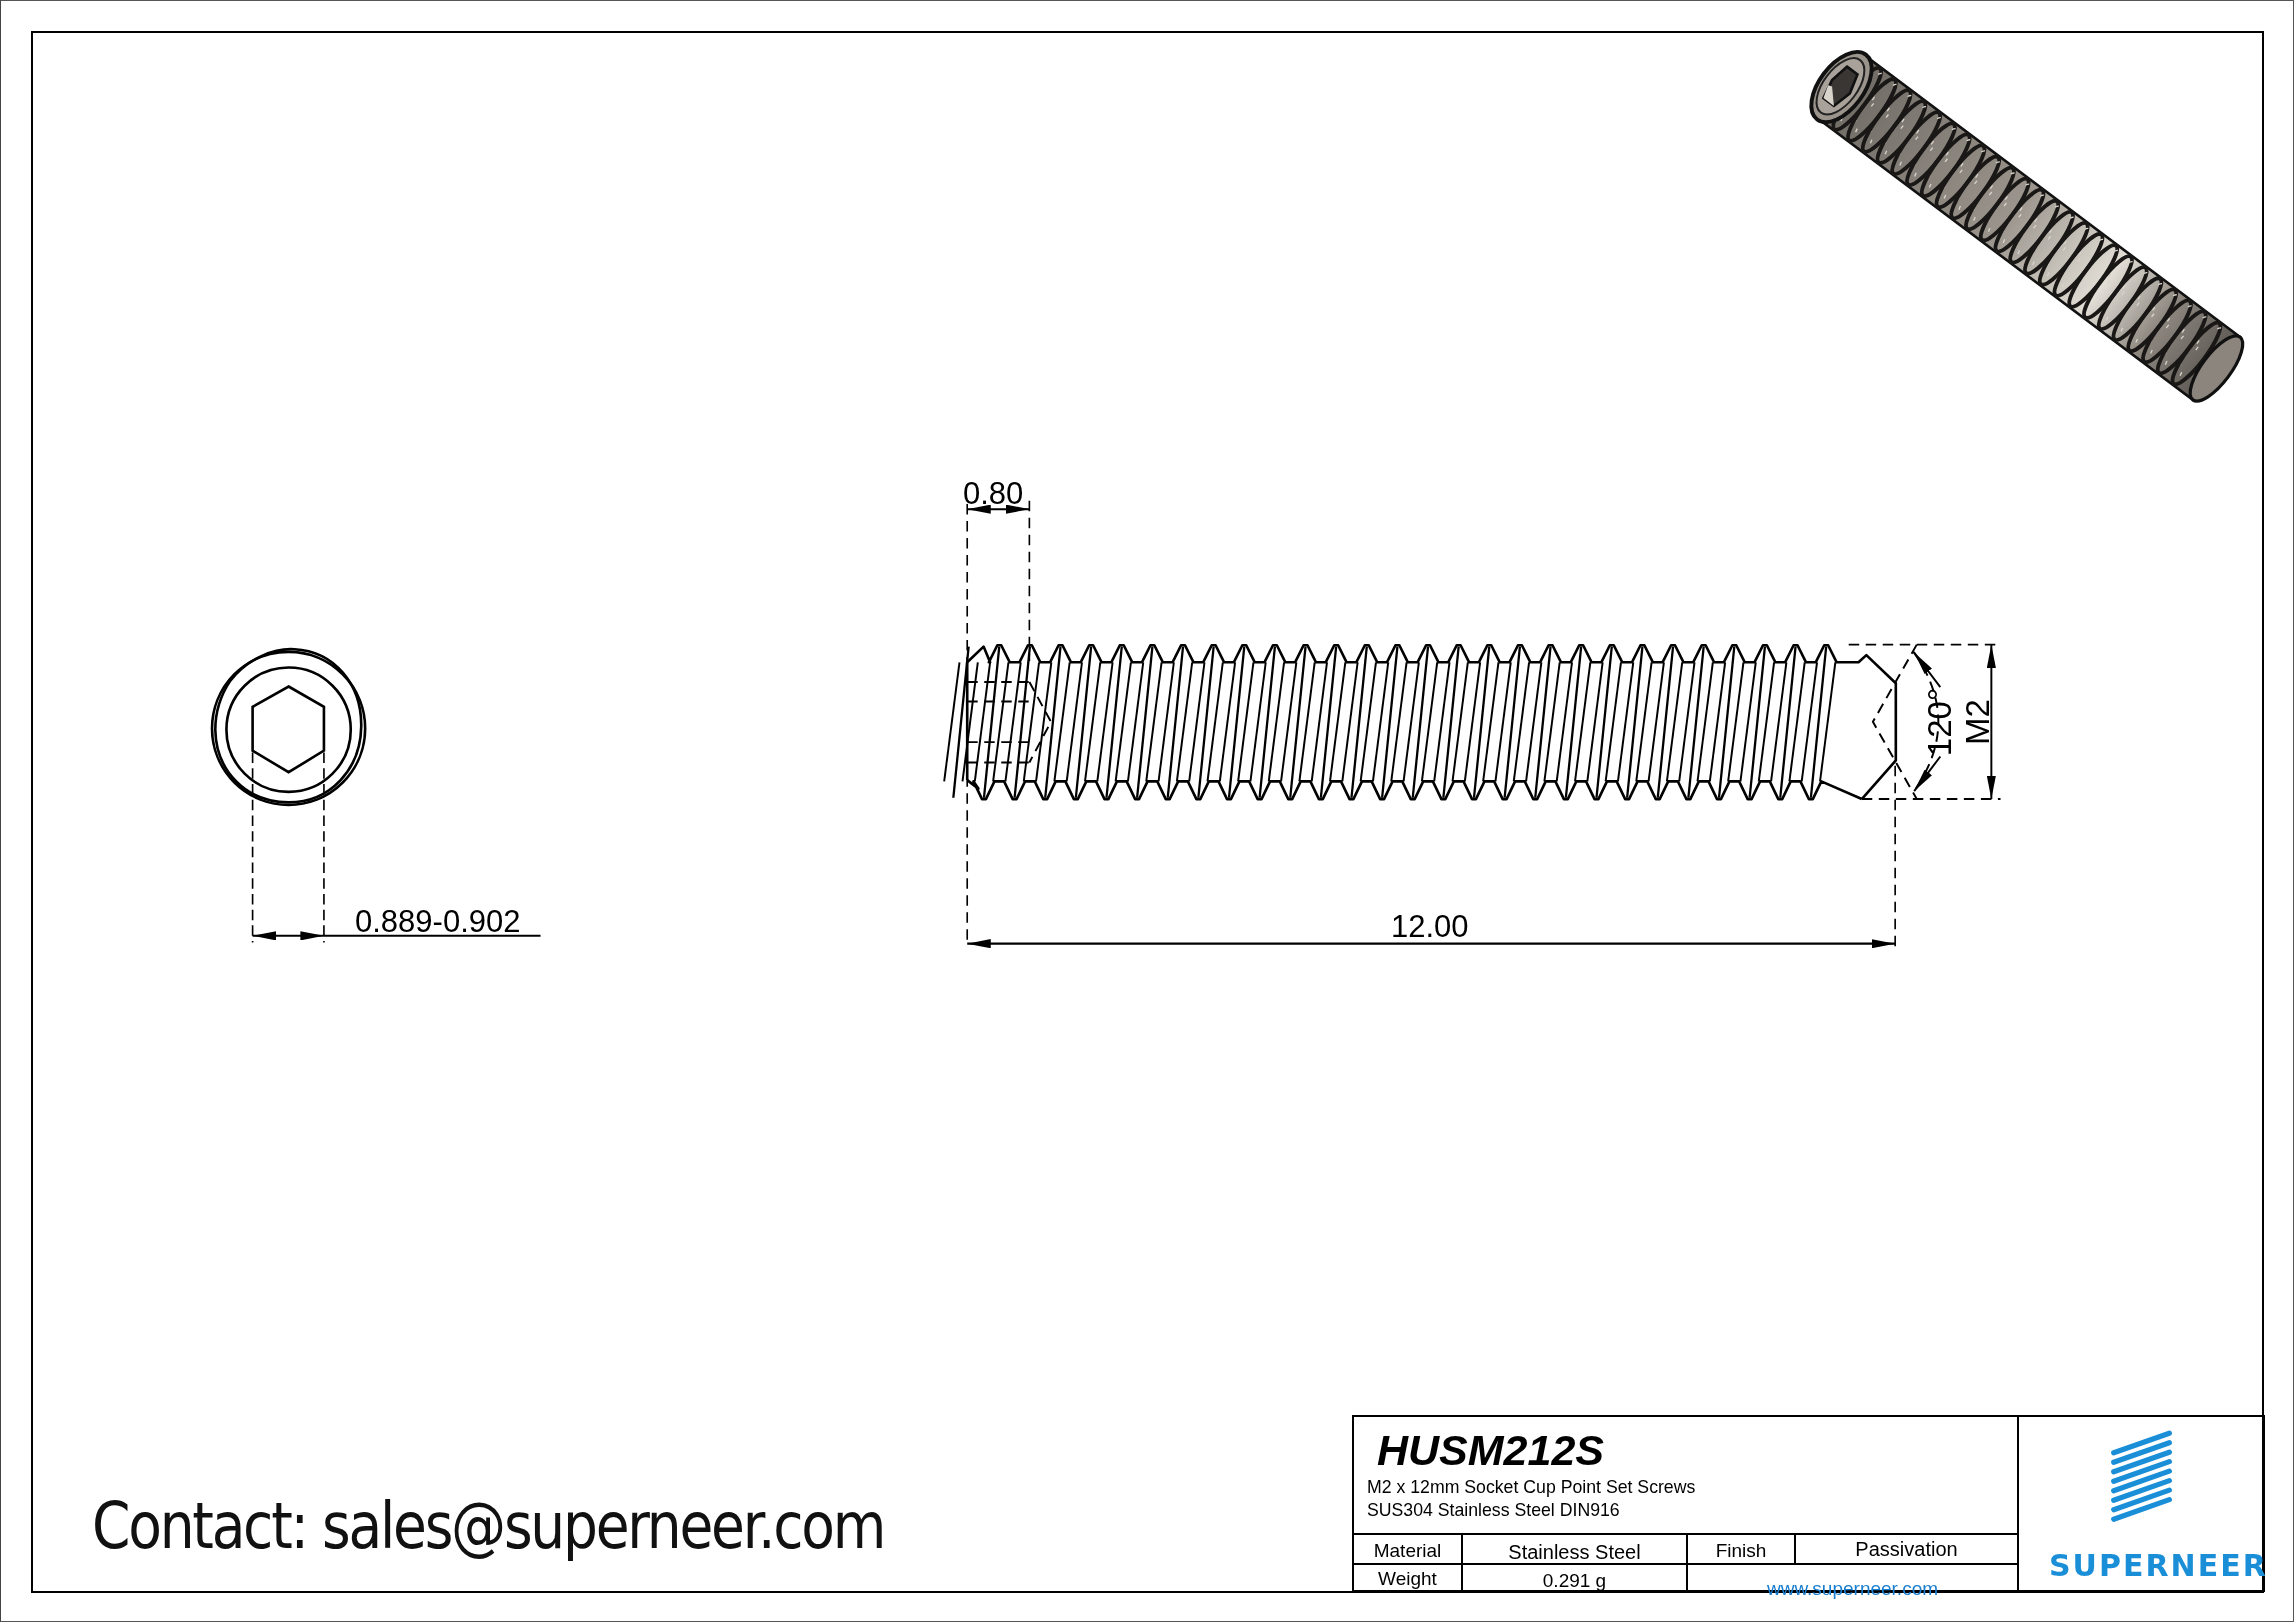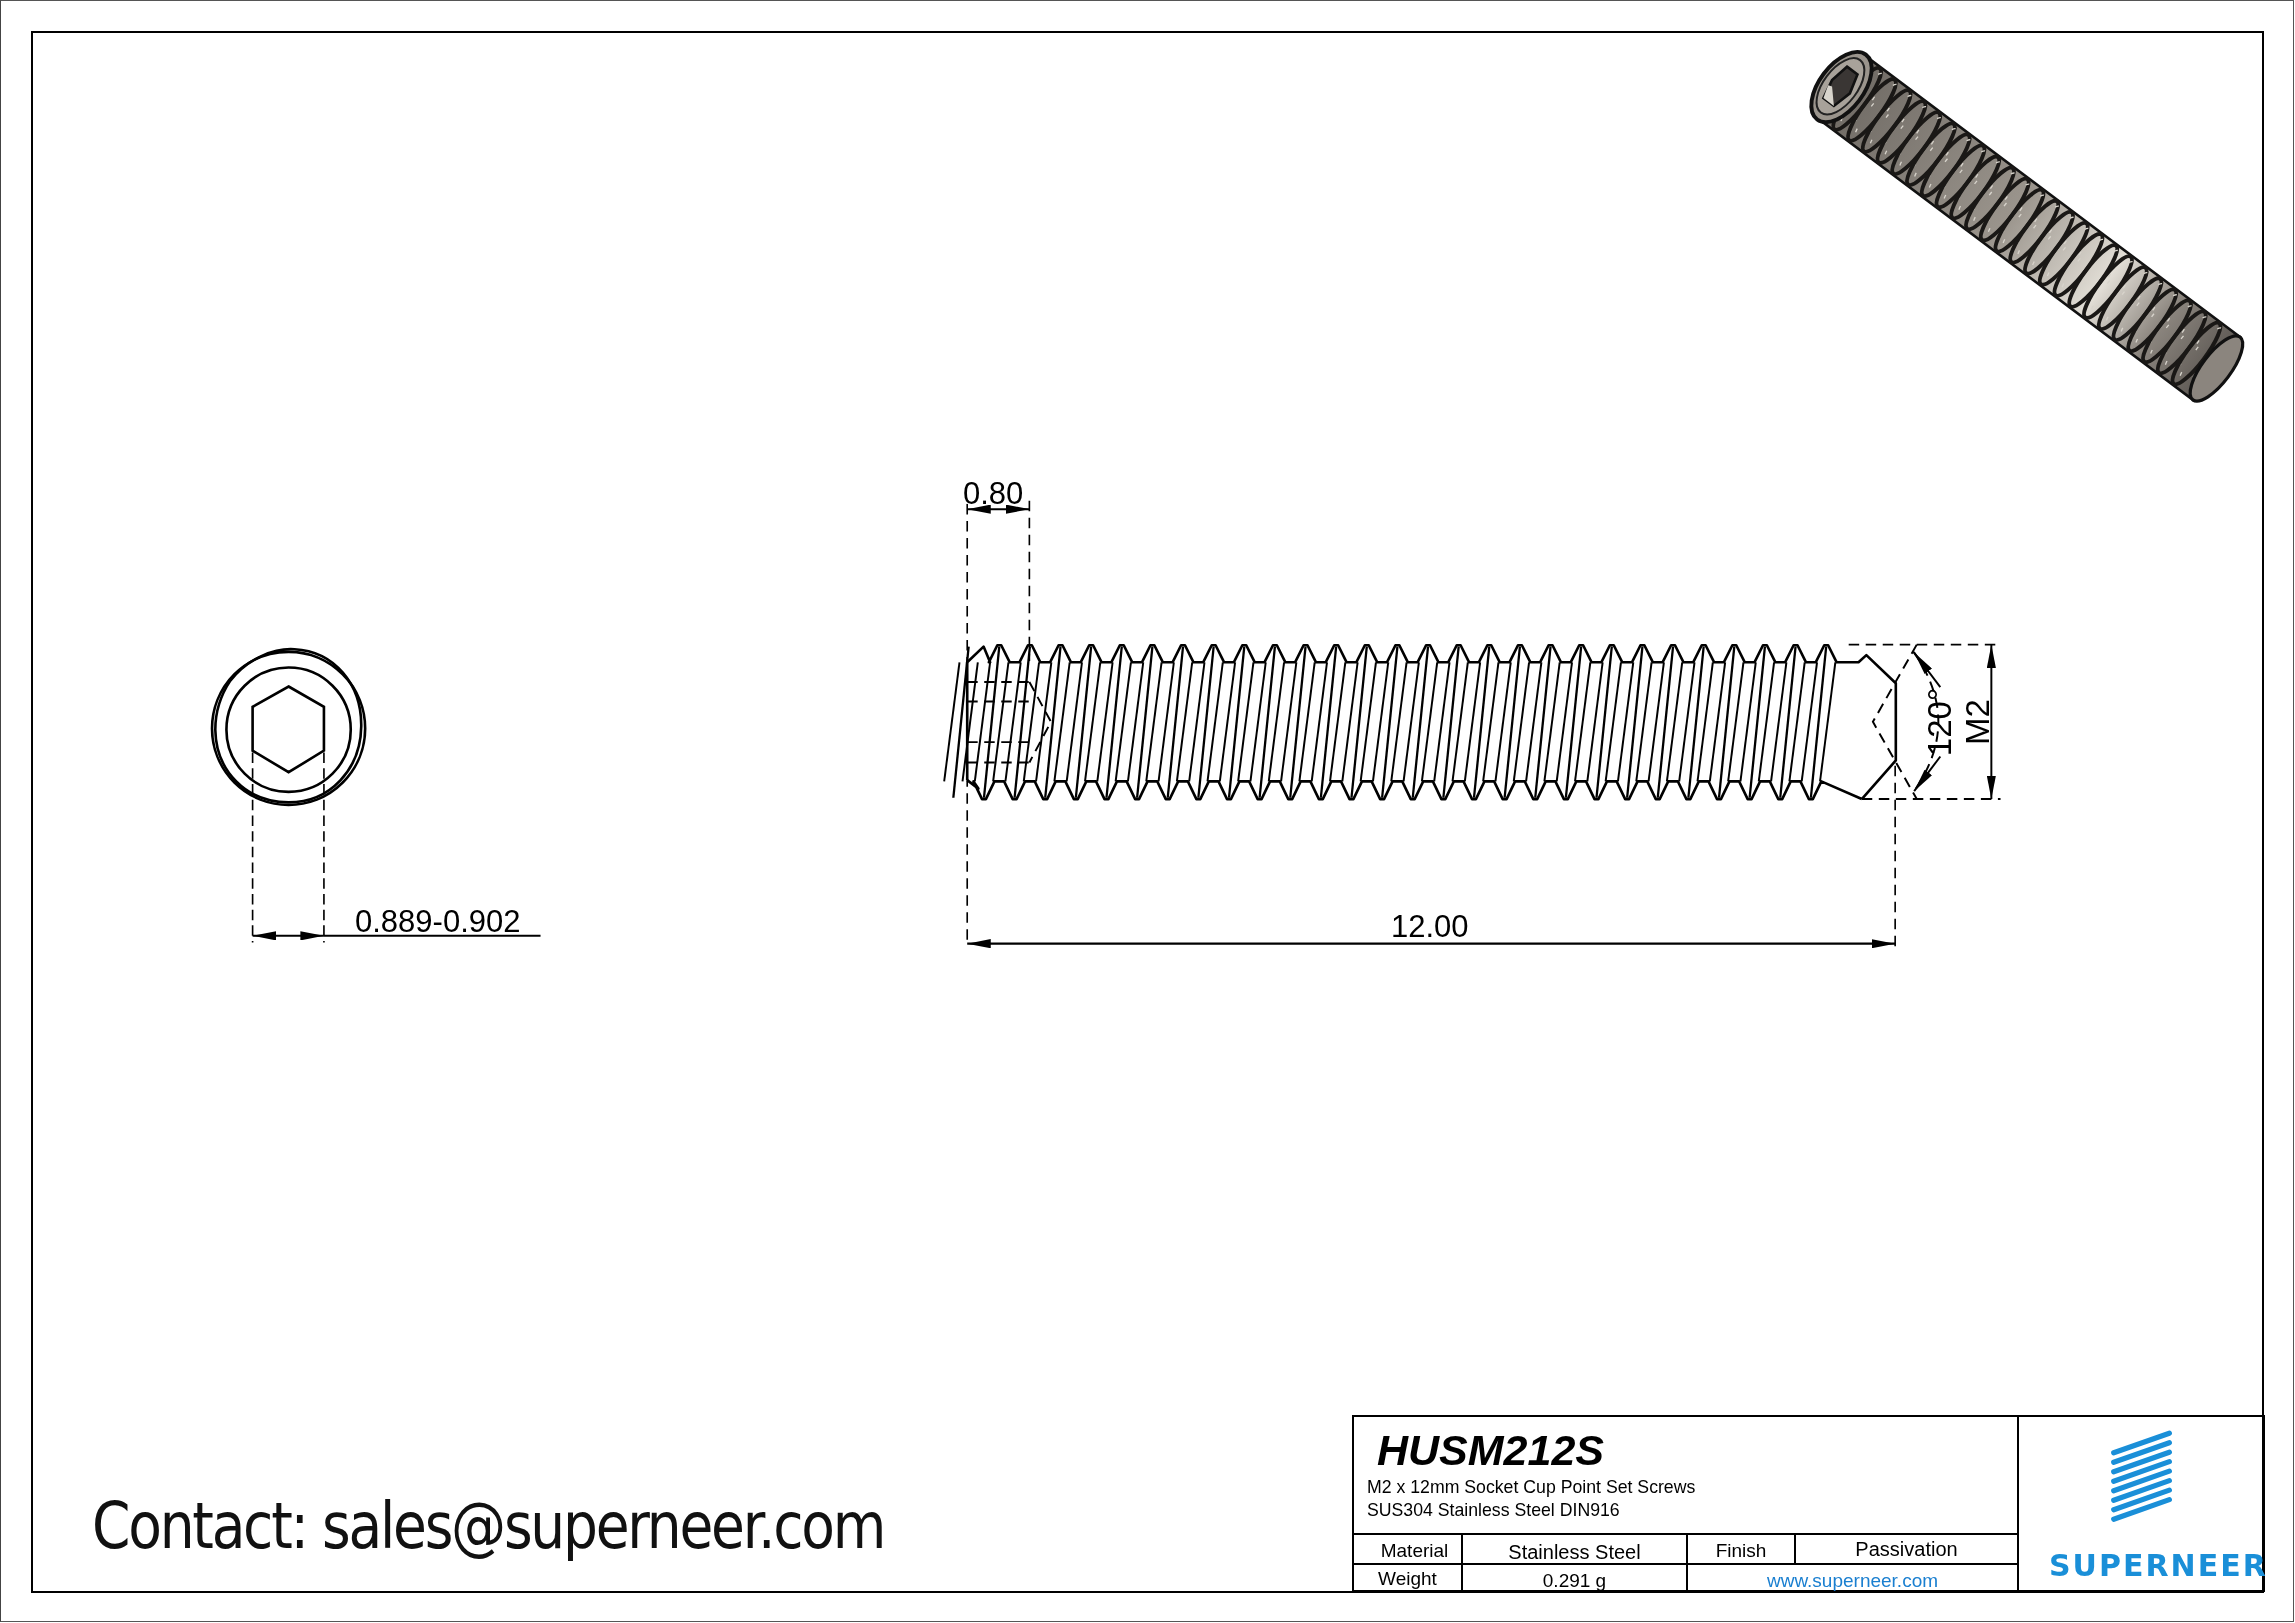--- a/index.html
+++ b/index.html
@@ -12,21 +12,21 @@
   .title-block { position: absolute; left: 1352px; top: 1415px; width: 913px; height: 177px; border: 2px solid #000; box-sizing: border-box; }
   .tb-main { position: absolute; left: 0; top: 0; width: 665px; height: 117px; border-right: 2px solid #000; box-sizing: border-box; }
   .tb-code { position: absolute; left: 23px; top: 11.8px; font-weight: bold; font-size: 43px; line-height: 1; color: #000; font-style: italic; }
   .tb-sub { position: absolute; left: 13px; font-size: 17.7px; line-height: 1; color: #000; }
   .tb-grid { position: absolute; left: 0; top: 116px; width: 665px; height: 60px; border-top: 2px solid #000; border-right: 2px solid #000; box-sizing: border-box; }
   .cell { position: absolute; box-sizing: border-box; display: flex; align-items: center; justify-content: center; font-size: 19px; color: #000; line-height: 1; }
   .vline { position: absolute; width: 2px; background: #000; }
   .hline { position: absolute; height: 2px; background: #000; }
   .logo-area { position: absolute; left: 665px; top: 0; width: 246px; height: 175px; text-align: right; }
   .logo-text { position: absolute; left: 30px; top: 134px; font-family: "DejaVu Sans", sans-serif; font-weight: bold; font-size: 30px; letter-spacing: 2px; color: #1a8fd8; line-height: 1; }
-  .url { color: #1a7fd0; }
+  .url { color: #1a7fd0; margin-top: 8px; }
 </style>
 </head>
 <body>
 
 <div class="outer-frame"></div>
 <div class="inner-frame"></div>
 
 <svg class="drawing" id="drawing-svg" width="2295" height="1623" viewBox="0 0 3507 2480">
   <defs>
     <marker id="arr" viewBox="0 0 20 10" refX="20" refY="5" markerWidth="20" markerHeight="10" markerUnits="userSpaceOnUse" orient="auto-start-reverse">
@@ -247,21 +247,21 @@
   <div class="tb-main">
     <div class="tb-code">HUSM212S</div>
     <div class="tb-sub" style="top:62px;">M2 x 12mm Socket Cup Point Set Screws</div>
     <div class="tb-sub" style="top:85px;">SUS304 Stainless Steel DIN916</div>
   </div>
   <div class="tb-grid">
     <div class="hline" style="left:0; top:27.5px; width:663px;"></div>
     <div class="vline" style="left:107px; top:0; height:58px;"></div>
     <div class="vline" style="left:332px; top:0; height:58px;"></div>
     <div class="vline" style="left:440px; top:0; height:27.5px;"></div>
-    <div class="cell" style="left:7px; top:0; width:107px; height:27.5px; padding-top:3.9px;">Material</div>
+    <div class="cell" style="left:0; top:0; width:107px; height:27.5px; padding-top:3.9px;">Material</div>
     <div class="cell" style="left:109px; top:0; width:223px; height:34px; font-size:20px;">Stainless Steel</div>
     <div class="cell" style="left:334px; top:0; width:106px; height:27.5px; padding-top:3.9px;">Finish</div>
     <div class="cell" style="left:442px; top:0; width:221px; height:27.5px; font-size:20px;">Passivation</div>
     <div class="cell" style="left:0; top:29.5px; width:107px; height:28px;">Weight</div>
     <div class="cell" style="left:109px; top:29.5px; width:223px; height:28px; padding-top:3.9px;">0.291 g</div>
     <div class="cell url" style="left:334px; top:29.5px; width:329px; height:28px; padding-top:3.9px;">www.superneer.com</div>
   </div>
   <div class="logo-area">
     <div class="logo-text">SUPERNEER</div>
   </div>

